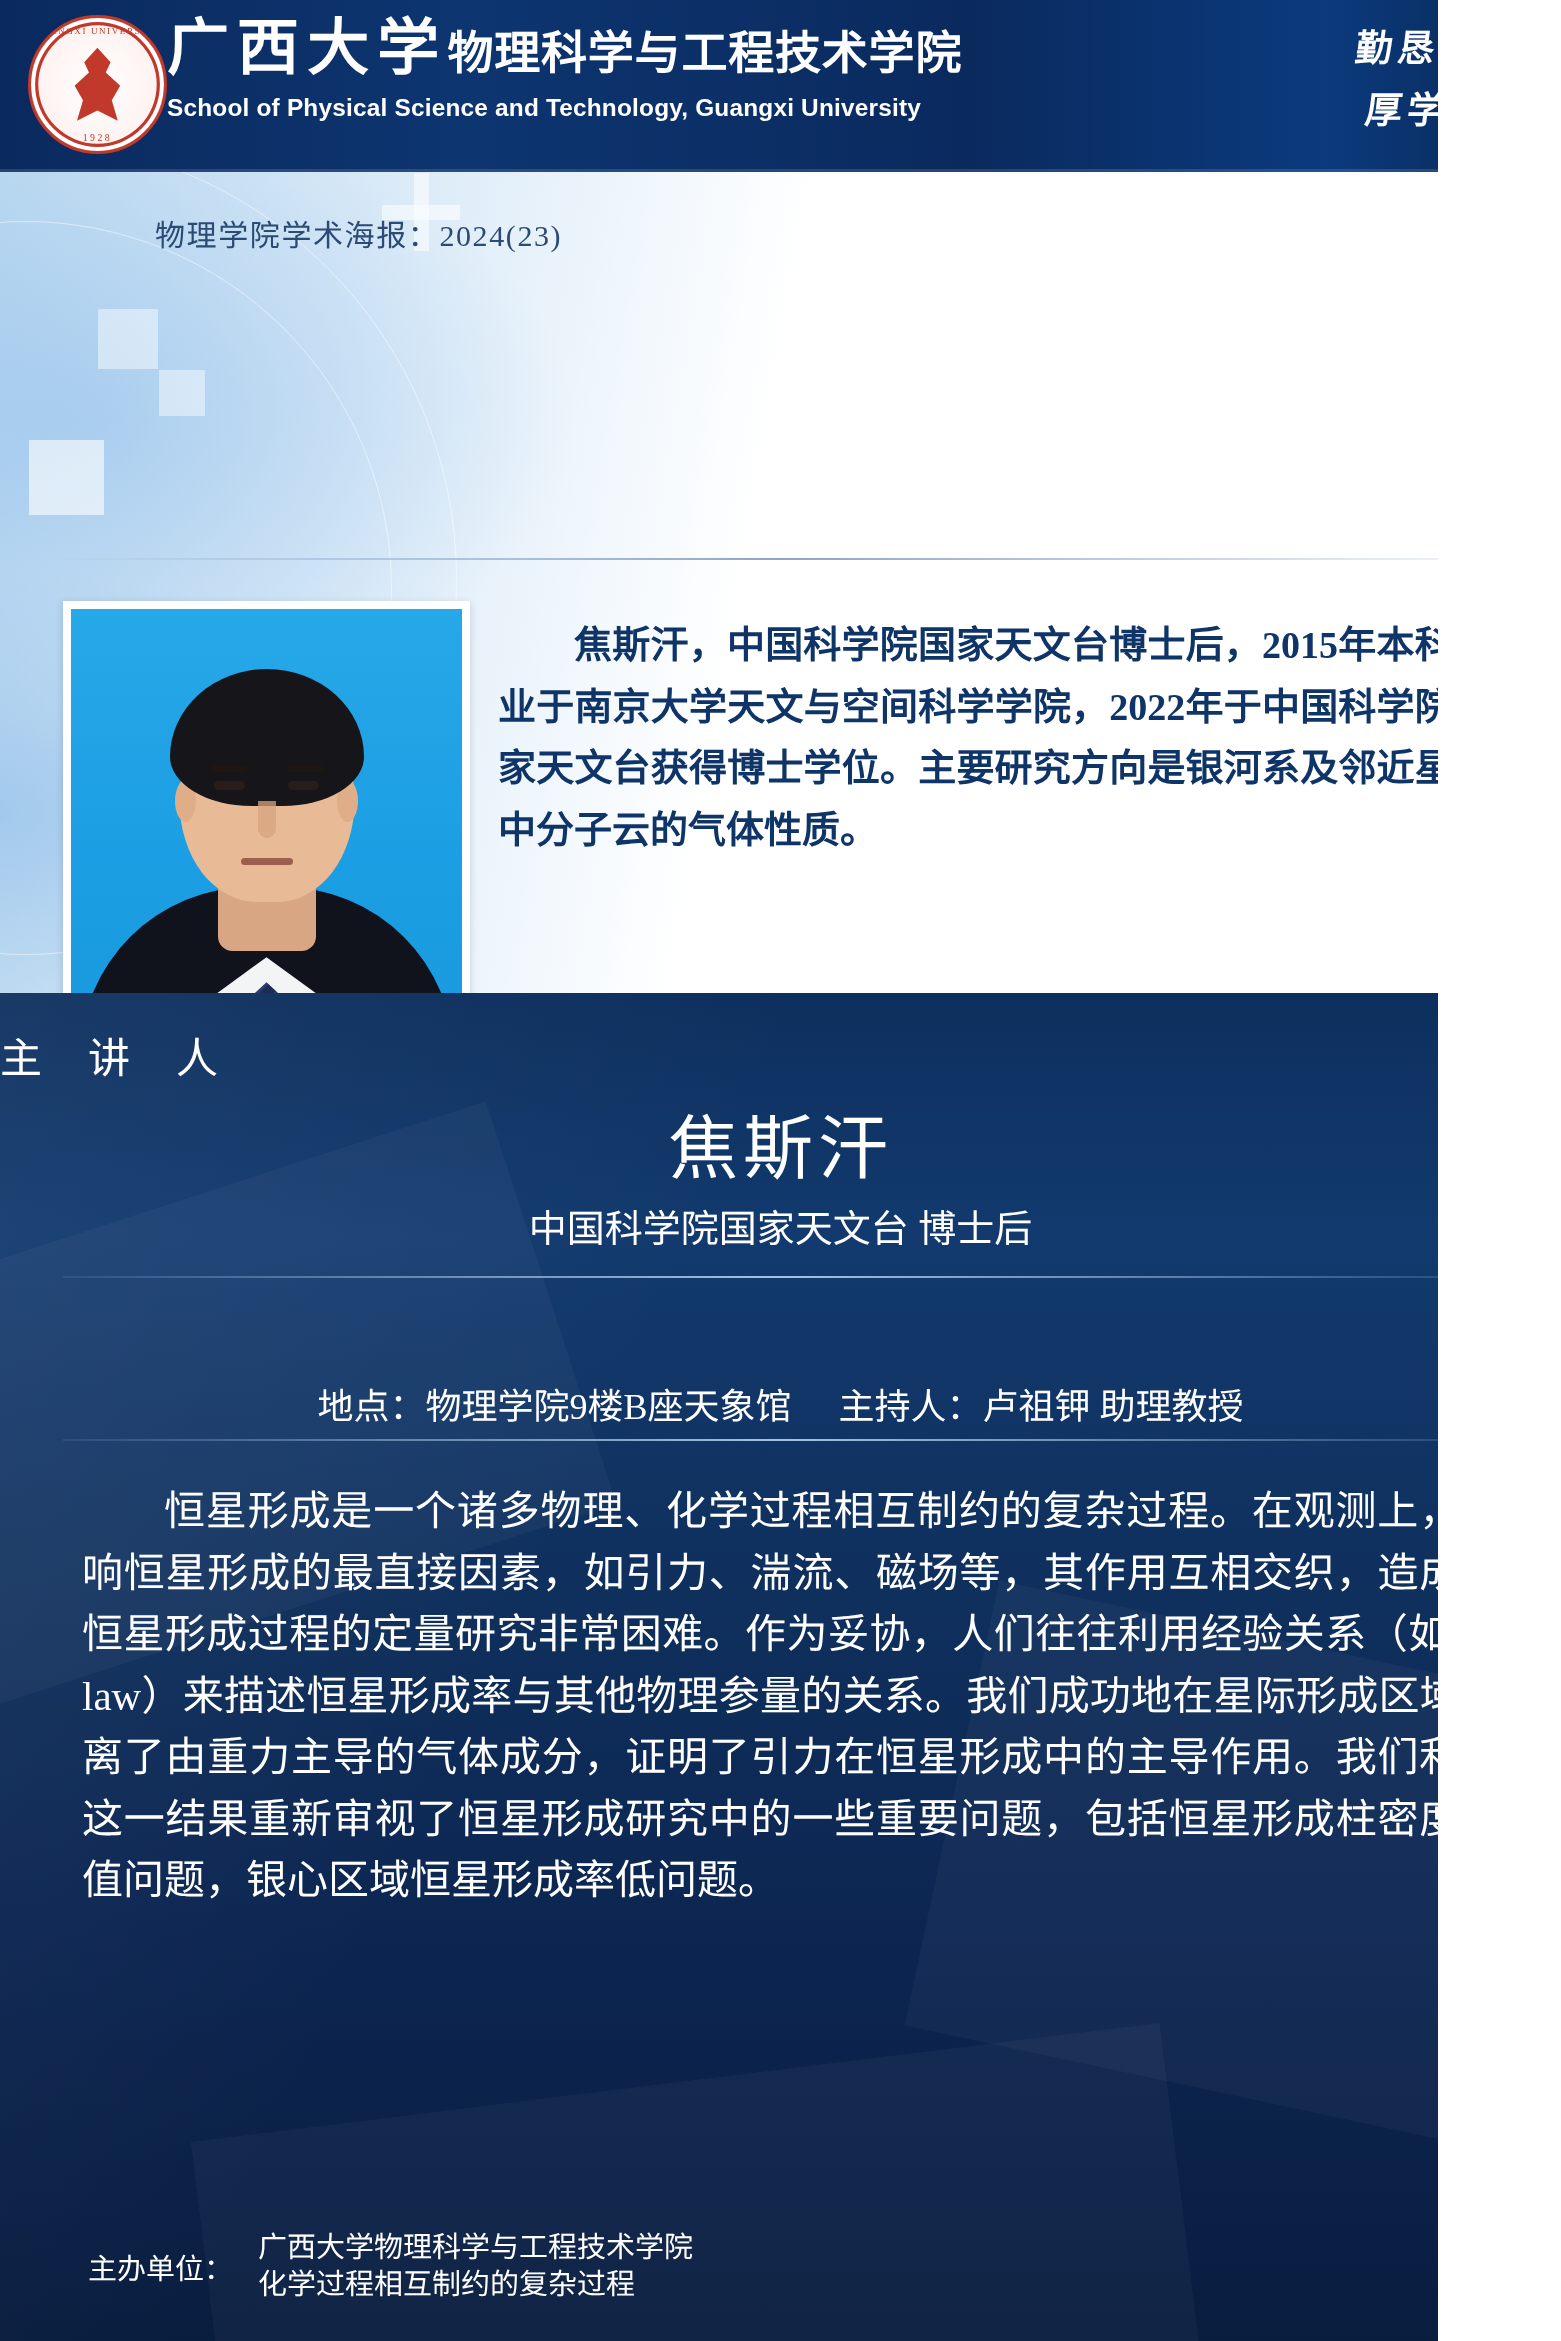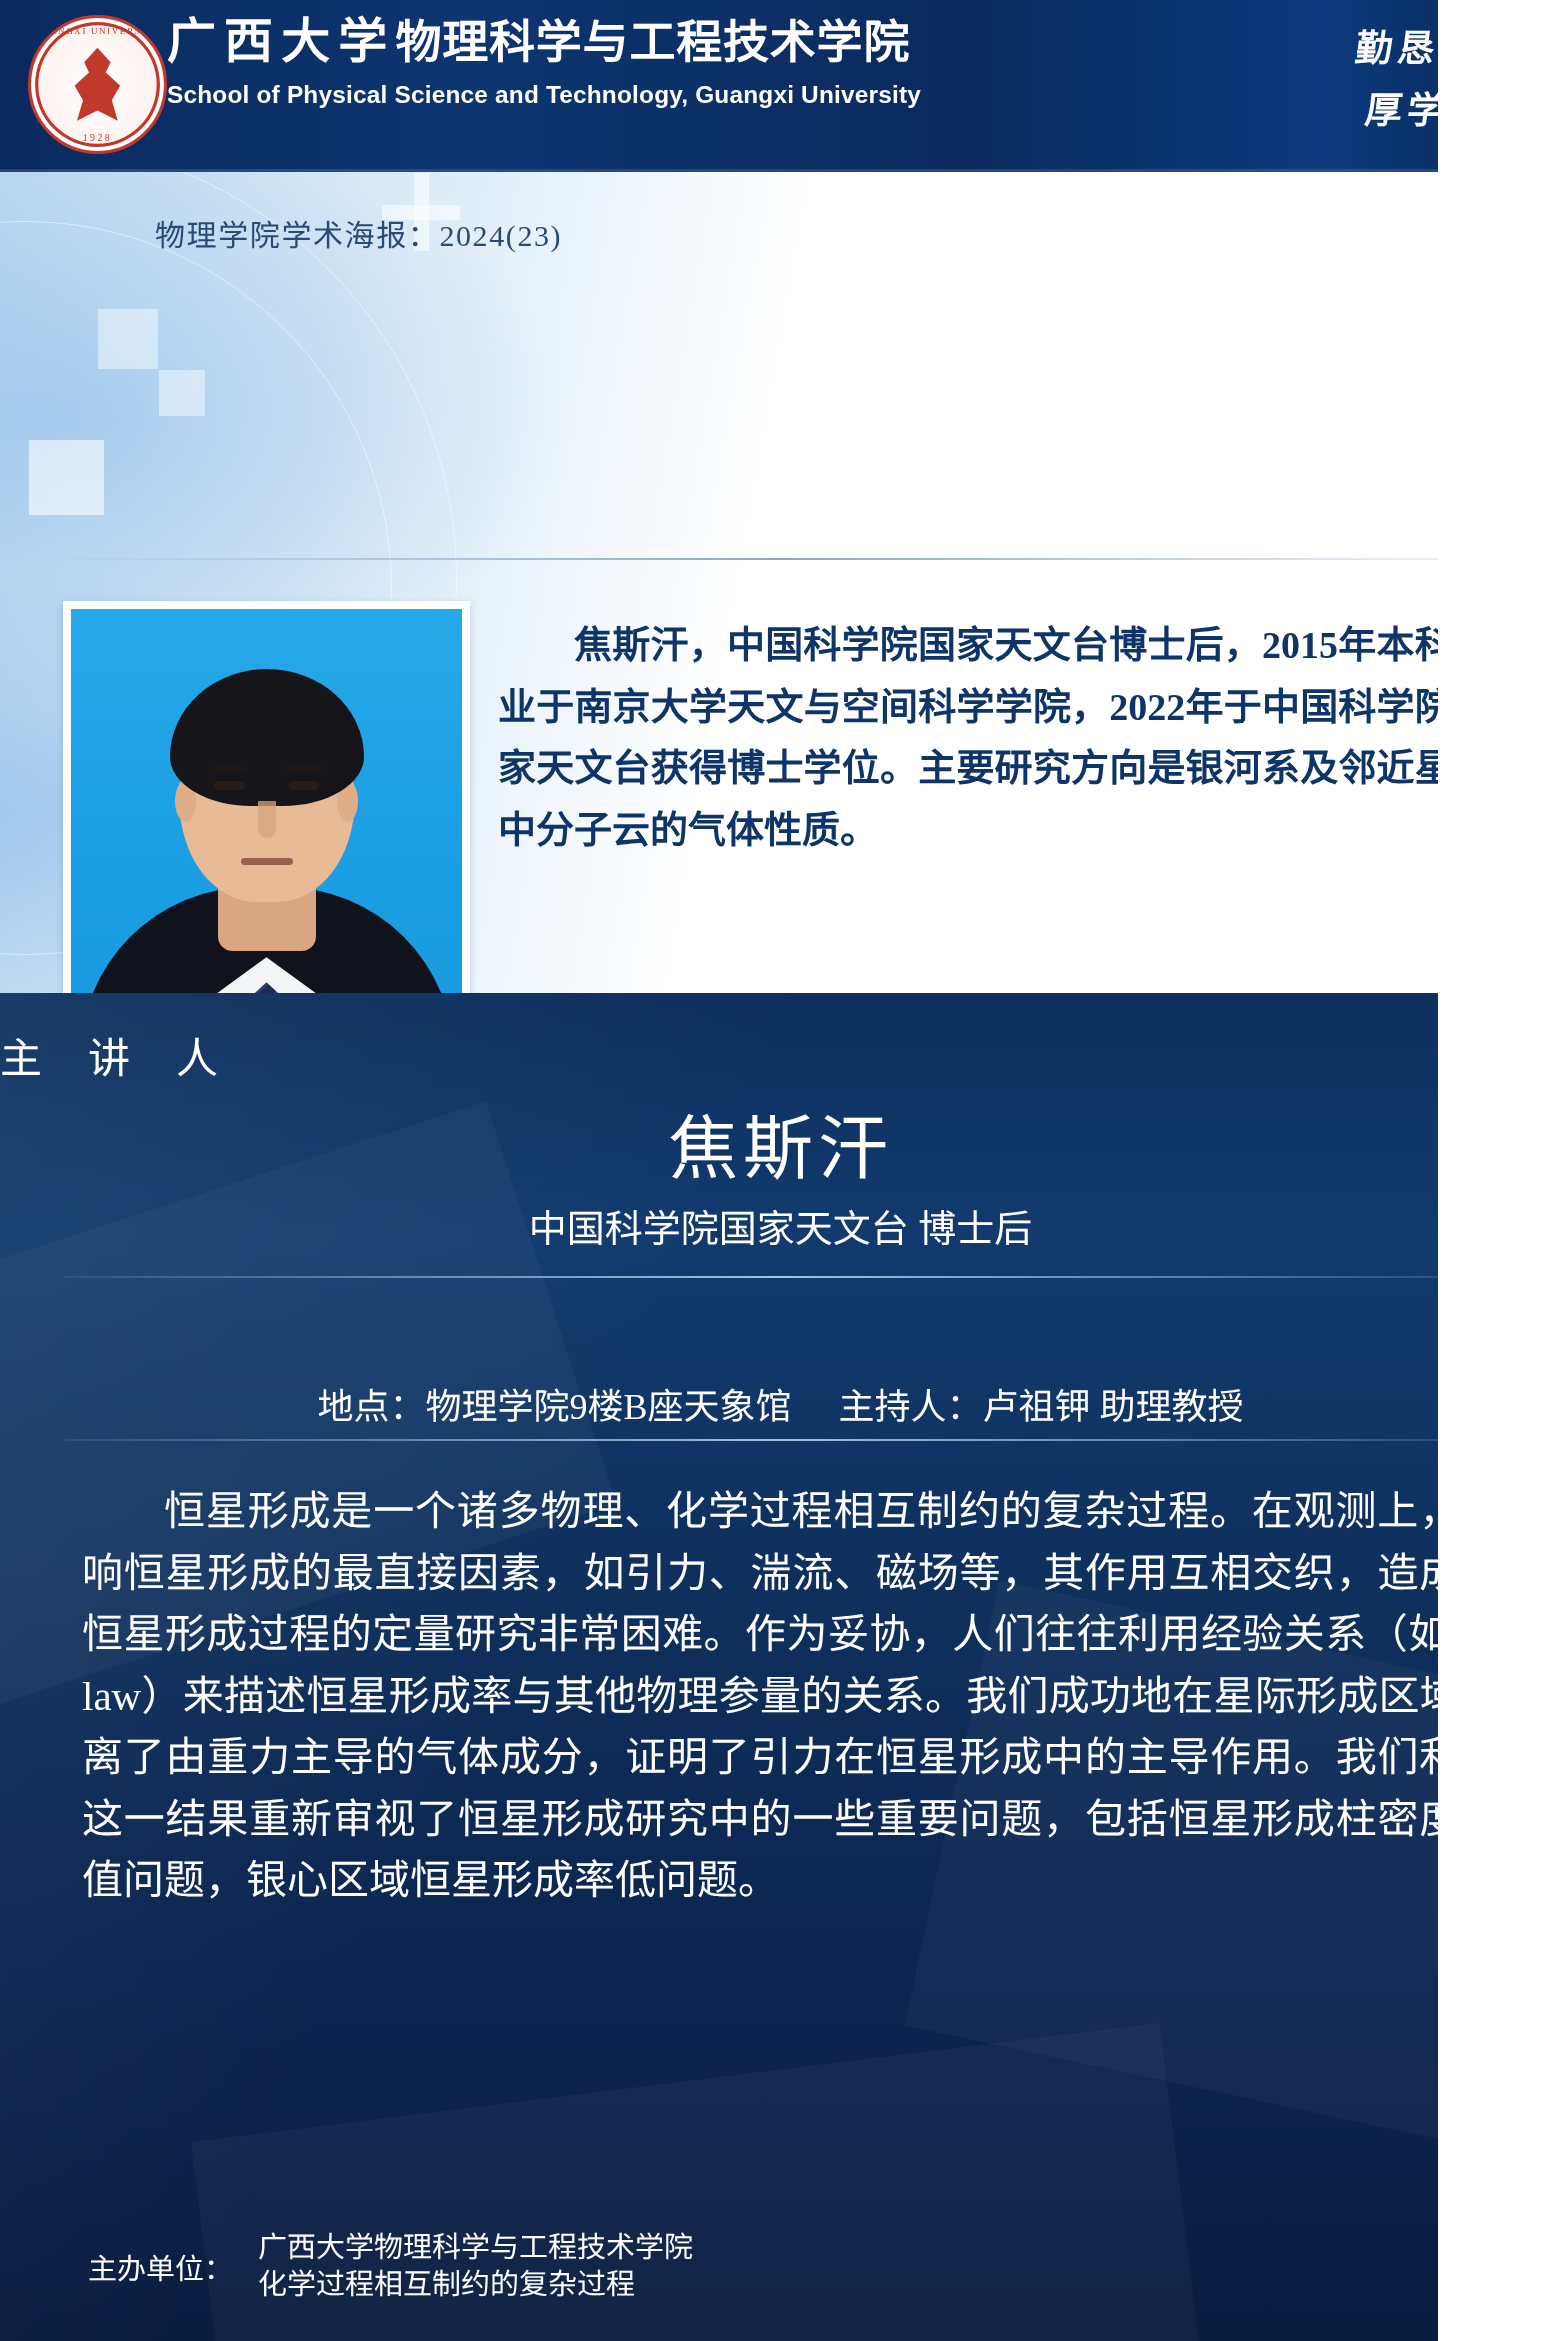--- a/index.html
+++ b/index.html
@@ -98,21 +98,21 @@
   .hdr-cn {
     color: #ffffff;
     font-size: 46px;
     line-height: 1.05;
     letter-spacing: 0.8px;
     white-space: nowrap;
     font-family: "Liberation Serif", serif;
     font-weight: 700;
   }
   .hdr-cn .uni {
-    font-size: 49px;
+    font-size: 62px;
     letter-spacing: 8.1px;
     font-family: "Liberation Serif", serif;
   }
   .hdr-en {
     color: #ffffff;
     font-size: 24.4px;
     margin-top: 13px;
     letter-spacing: 0.2px;
     white-space: nowrap;
     font-family: "Liberation Sans", sans-serif;

